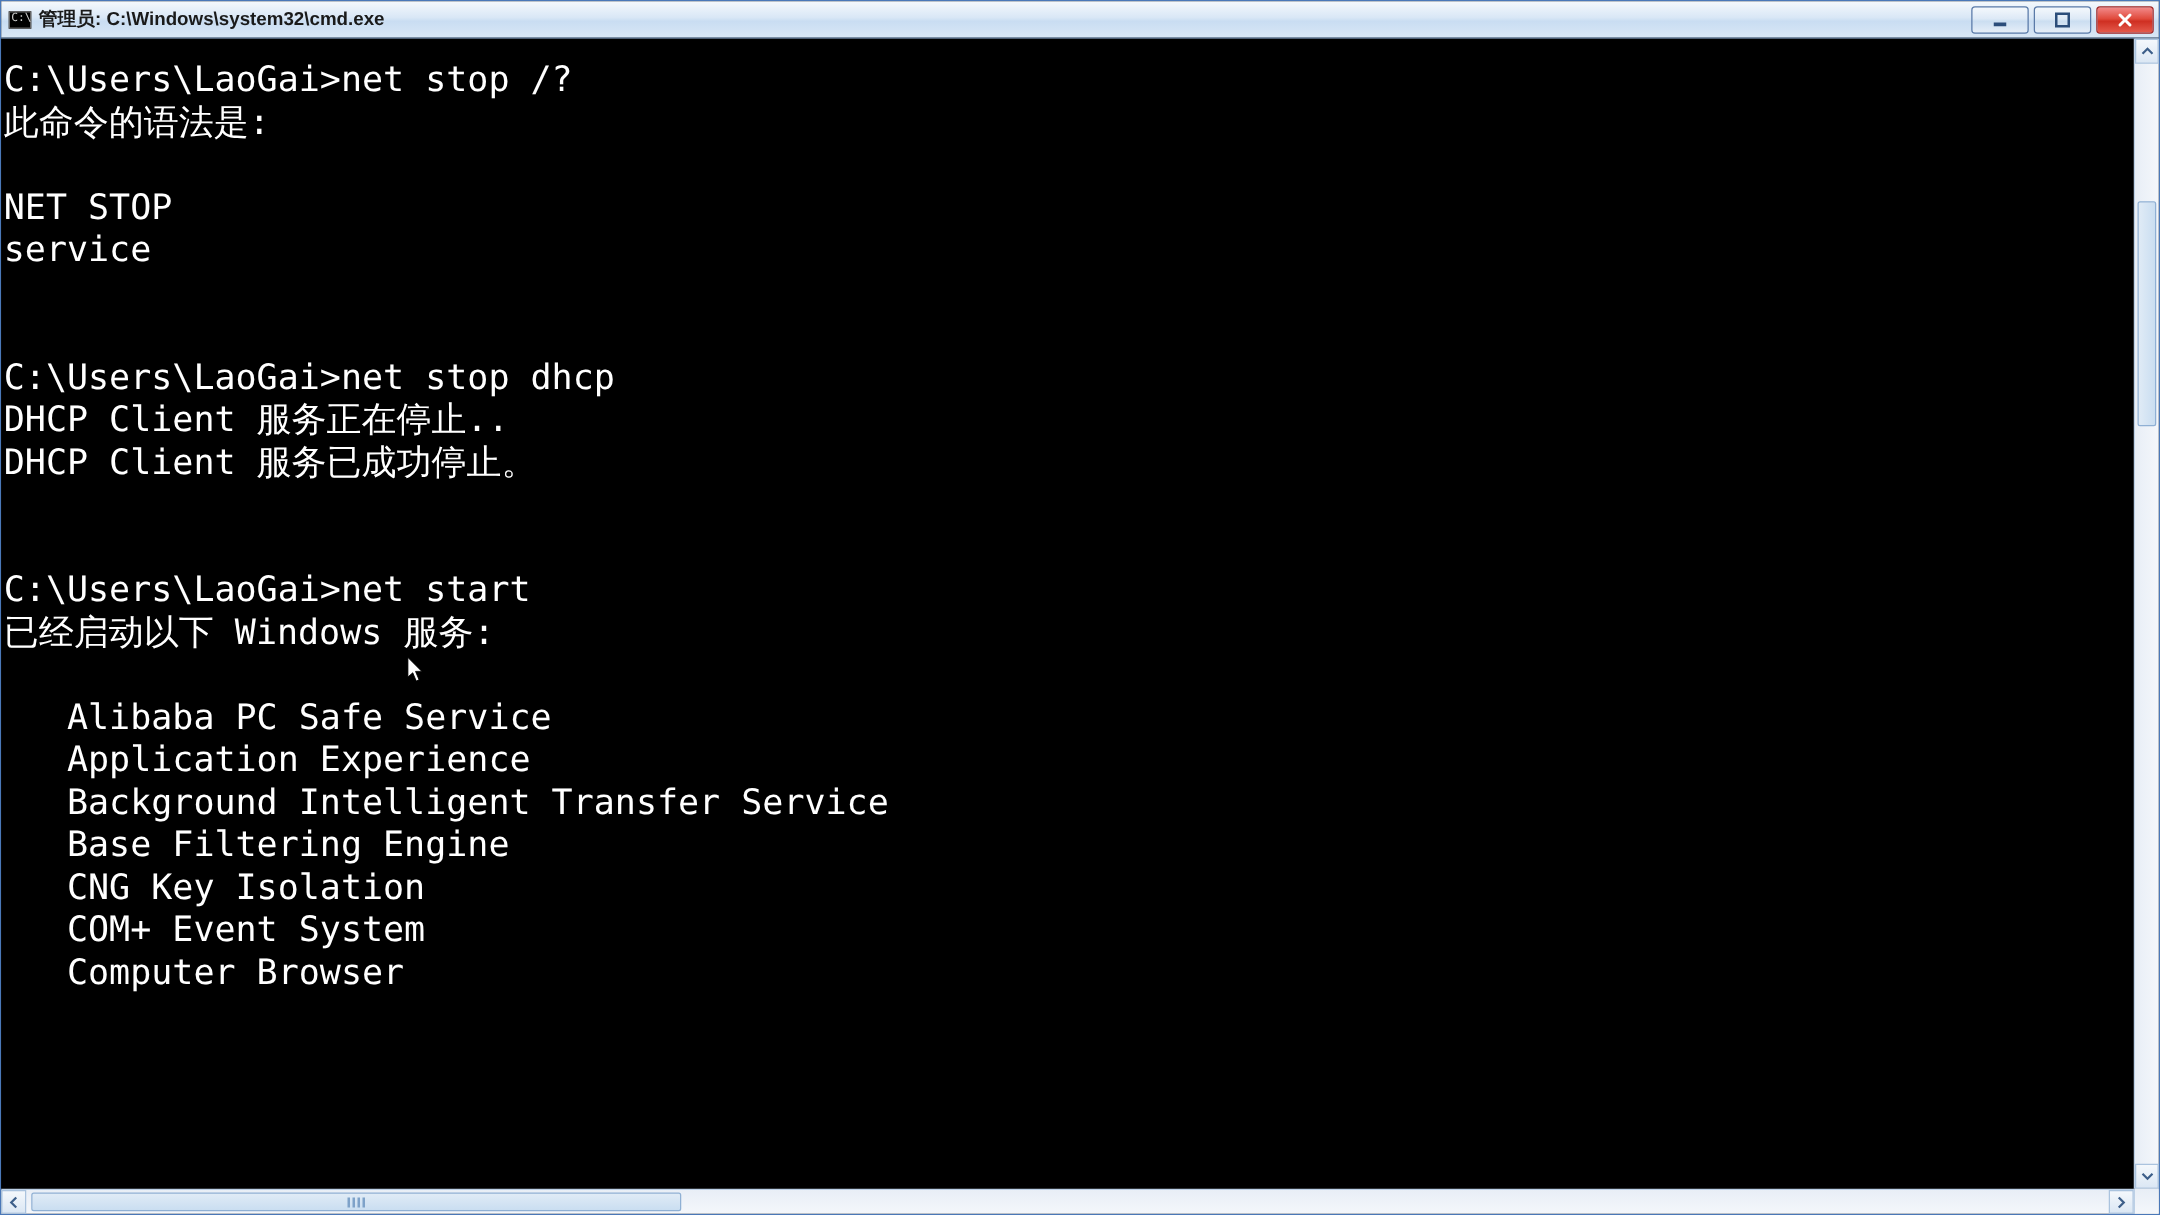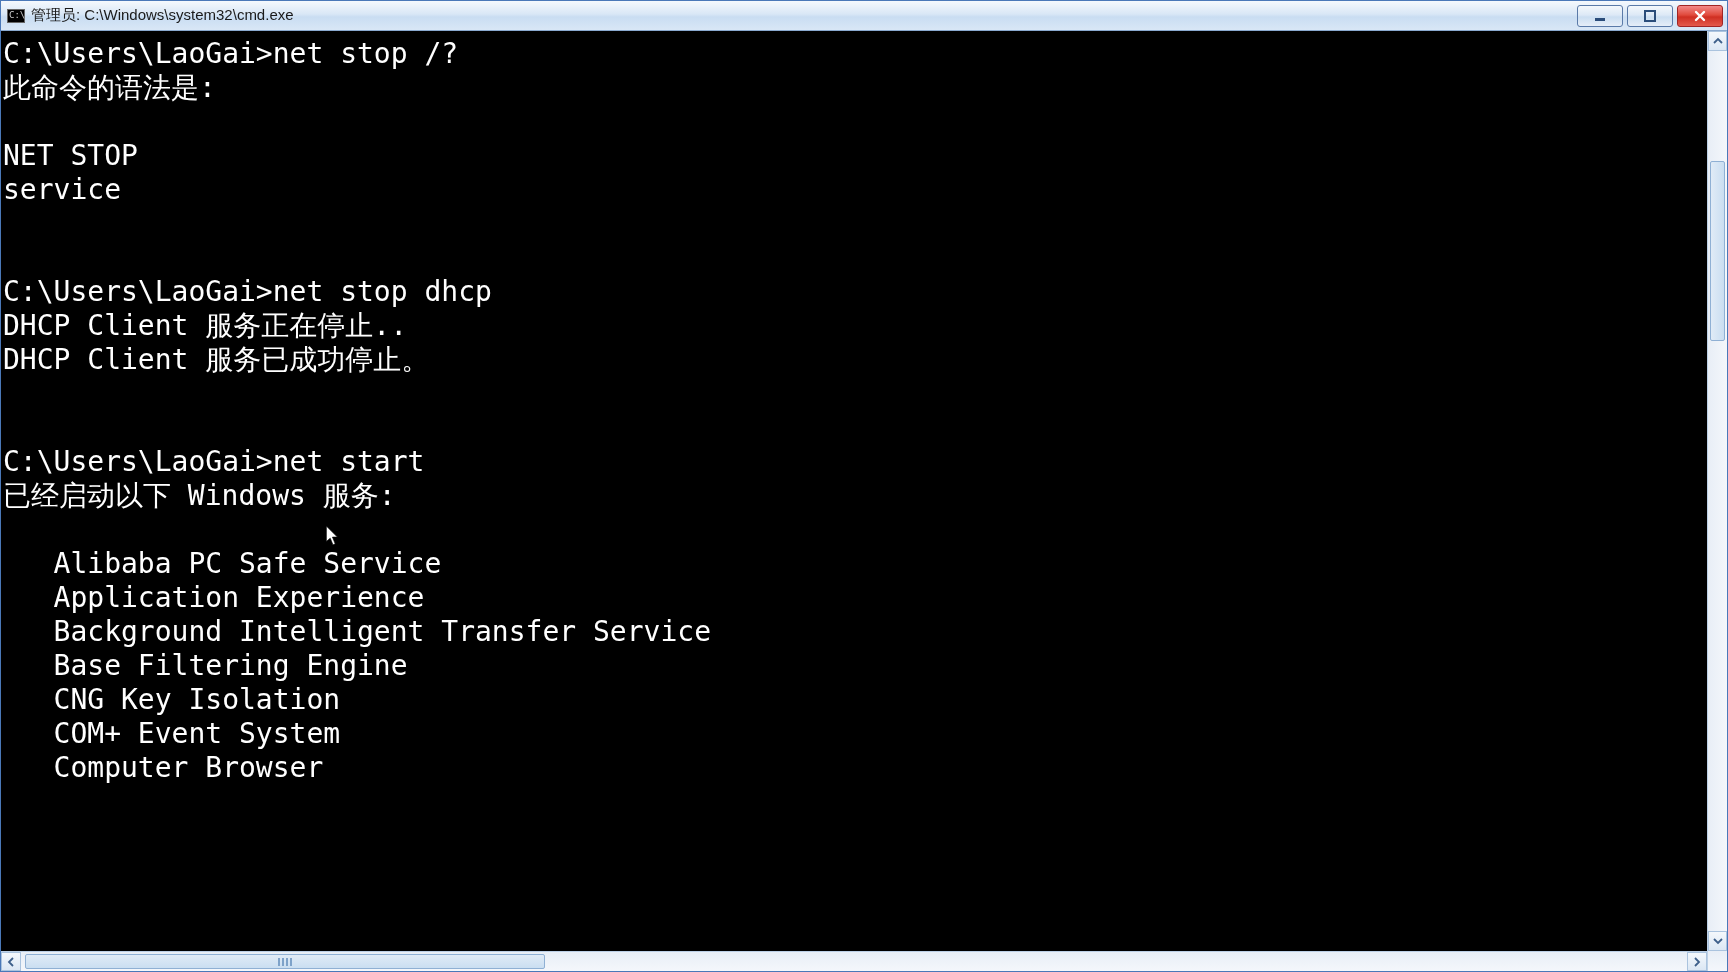--- a/index.html
+++ b/index.html
@@ -17,21 +17,21 @@
       color: #1a1a1a;
       font-size: 15px;
     }
     .cmd-icon {
       width: 18px; height: 14px;
       background: #000; border: 1px solid #666;
       display: inline-flex; align-items: center; justify-content: flex-start;
       padding-left: 1px; color: #ccc; font-size: 9px; line-height: 1;
       font-family: Consolas, monospace;
     }
-    .title-text { flex: 0 0 auto; white-space: nowrap; }
+    .title-text { flex: 0 0 auto; white-space: nowrap; font-weight: bold; }
     .titlebar-spacer { flex: 1; }
     .win-controls { display: flex; gap: 4px; padding-right: 4px; }
     .win-btn {
       width: 46px; height: 22px;
       border: 1px solid #5a7aa8;
       border-radius: 3px;
       background: linear-gradient(#f4f8fc, #dde9f6 45%, #cbdef1 55%, #e6eef8);
       display: flex; align-items: center; justify-content: center;
       color: #2b4d7a;
     }
@@ -42,21 +42,21 @@
     }
     .win-btn svg { display: block; }
 
     
     .term-wrap { position: absolute; top: 30px; left: 0; right: 0; bottom: 20px; }
     .terminal {
       position: absolute; top: 0; left: 0; right: 20px; bottom: 0;
       background: #000; color: #fff;
       font-family: "NSimSun", "SimSun", Consolas, monospace;
       font-size: 28px; line-height: 34px;
-      padding: 6px 2px 0 2px;
+      padding: 16px 2px 0 2px;
       overflow: hidden;
       white-space: pre;
     }
 
     
     .vscroll {
       position: absolute; top: 0; right: 0; width: 20px; bottom: 0;
       background: linear-gradient(to right, #e8eef6, #f4f7fb);
       border-left: 1px solid #bcd0e6;
     }

